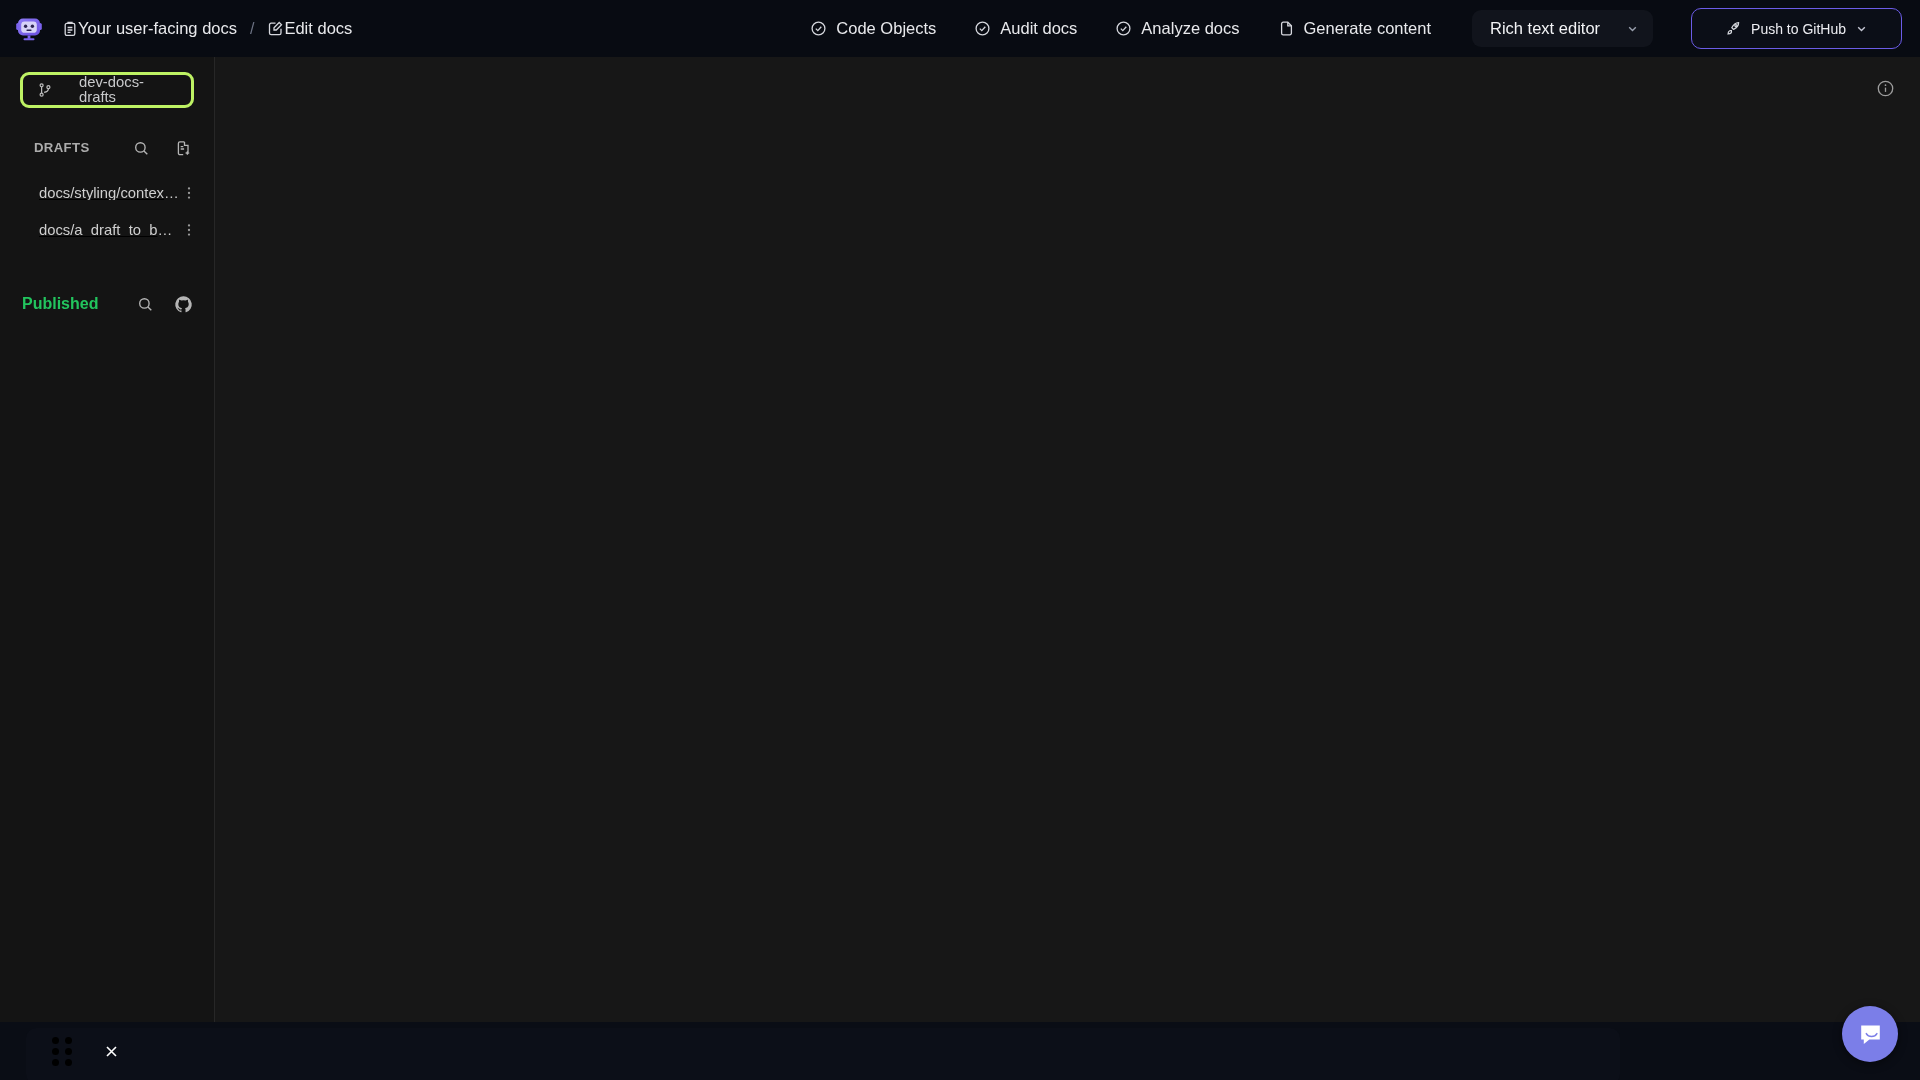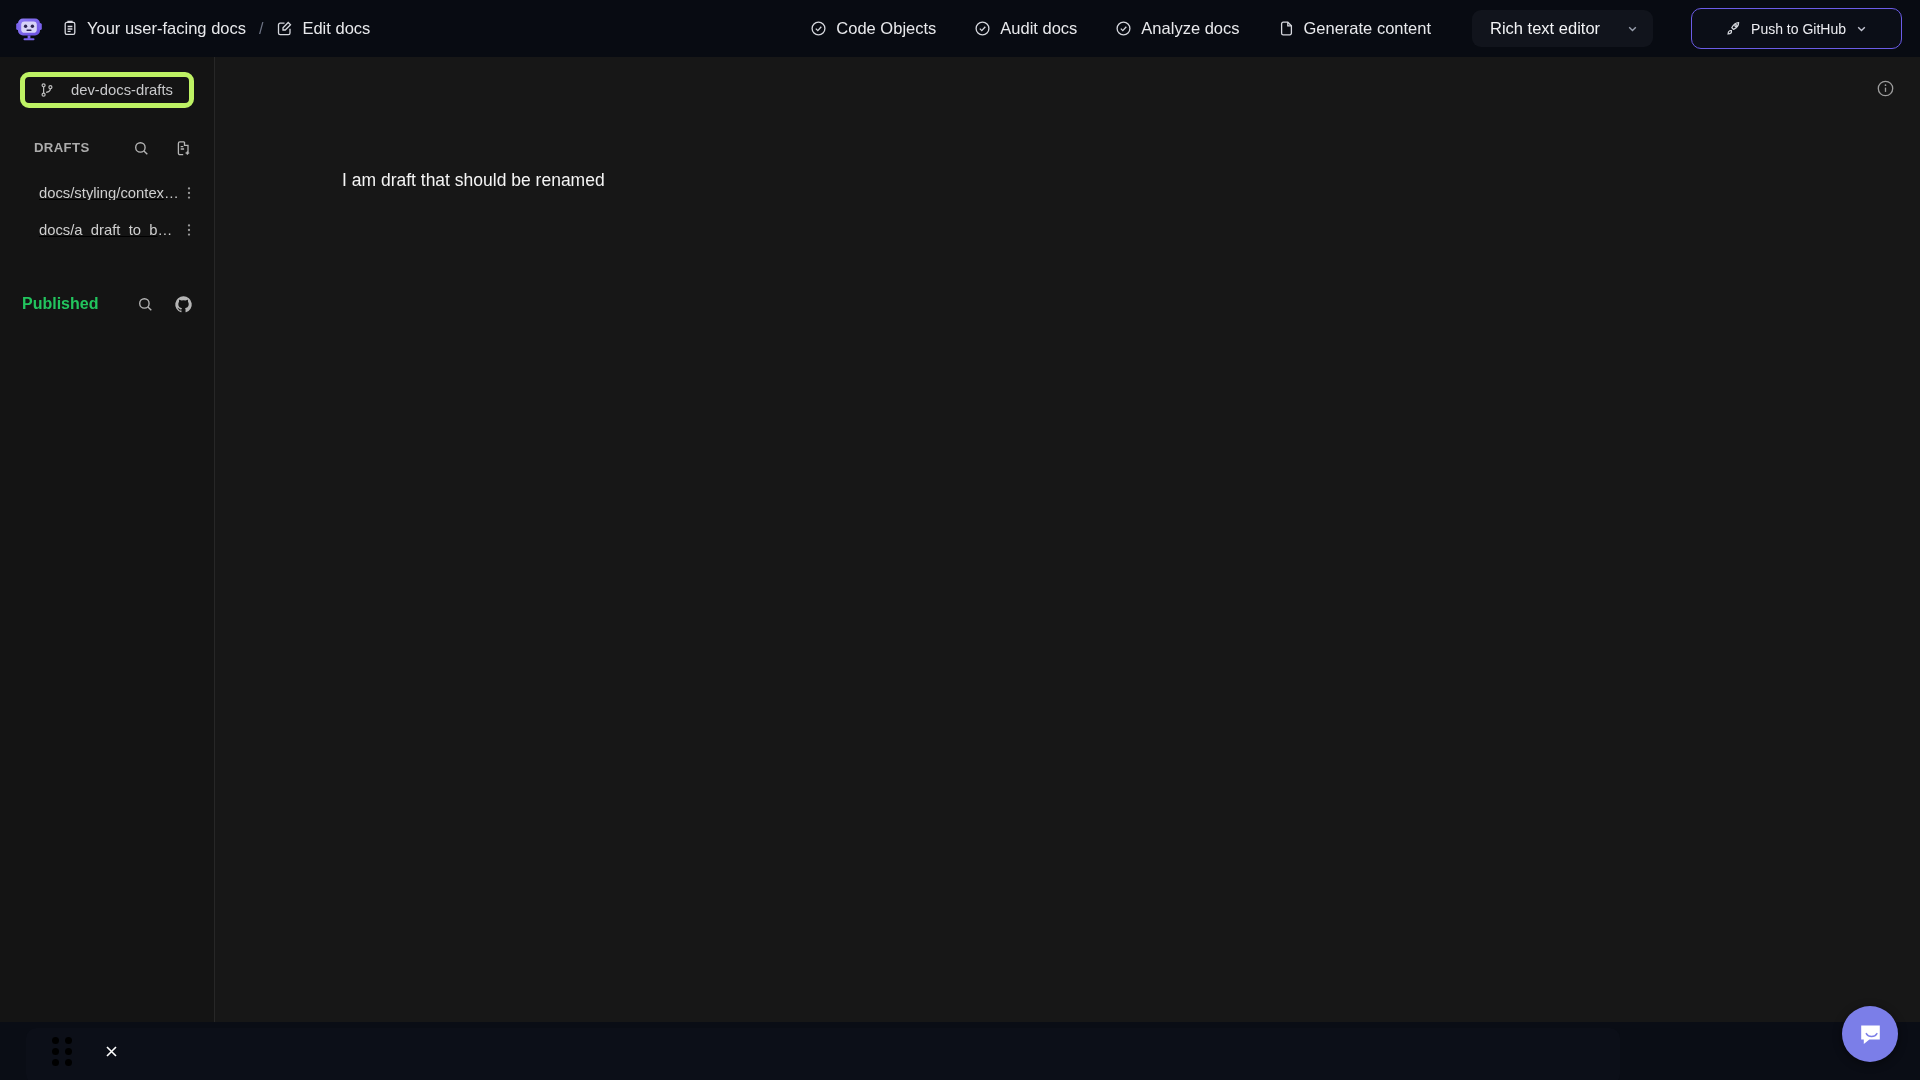--- a/index.html
+++ b/index.html
@@ -20,21 +20,21 @@
     padding:0 18px 0 14px;
     z-index:40;
   }
   #logo {
     width:30px; height:30px; flex:none;
     display:flex; align-items:center; justify-content:center;
     margin-right:14px;
   }
   .crumbs { display:flex; align-items:center; gap:0; }
   .crumb {
-    display:flex; align-items:flex-start; gap:9px;
+    display:flex; align-items:center; 
     color:#E8E9EC; font-size:16.5px; line-height:1;
     padding:5px 4px; border-radius:6px; cursor:pointer;
     white-space:nowrap;
   }
   .crumb-sep { color:#6C7283; font-size:16px; margin:0 9px; }
 
   #topbar-right {
     margin-left:auto; display:flex; align-items:center; gap:16px;
   }
   .tool-btn {
@@ -65,22 +65,22 @@
   
   #sidebar {
     position:absolute; top:57px; left:0;
     width:215px; height:965px;
     background:#141414;
     border-right:1px solid #272727;
     z-index:30;
   }
   #branch-pill {
     margin:15px 20px 0 20px;
-    height:36px; border:5px solid #bef264; border-radius:9px;
-    display:flex; align-items:center; gap:16px;
+    height:36px; border:3px solid #bef264; border-radius:9px;
+    display:flex; align-items:center; gap:26px;
     padding:0 14px; cursor:pointer;
   }
   #branch-pill .lbl { color:#C8C9CB; font-size:14.8px; line-height:1; }
 
   .section-head {
     display:flex; align-items:center;
     margin:28px 20px 0 22px; height:24px;
   }
   .section-head .title { font-size:13.2px; letter-spacing:.35px; line-height:1; }
   .section-head .acts { margin-left:auto; display:flex; align-items:center; gap:20px; }
@@ -370,23 +370,20 @@
 
 <div id="main">
   <div id="info-icon-wrap">
     <svg width="19" height="19" viewBox="0 0 19 19" fill="none" stroke="#9E9E9E" stroke-width="1.3">
       <circle cx="9.5" cy="9.5" r="7.2"></circle>
       <path d="M9.5 8.6v4.3"></path>
         <circle cx="9.5" cy="6.2" r=".85" fill="#9E9E9E" stroke="none"></circle>
     </svg>
   </div>
 
-  <div id="doc-body">
-    <div id="doc-line">I am draft that should be renamed</div>
-  </div>
 </div>
 
 <div id="bottombar">
   <div id="bottom-inner"></div>
 
   <div id="drag-handle">
     <span></span>
       <span></span>
       <span></span>
       <span></span>

